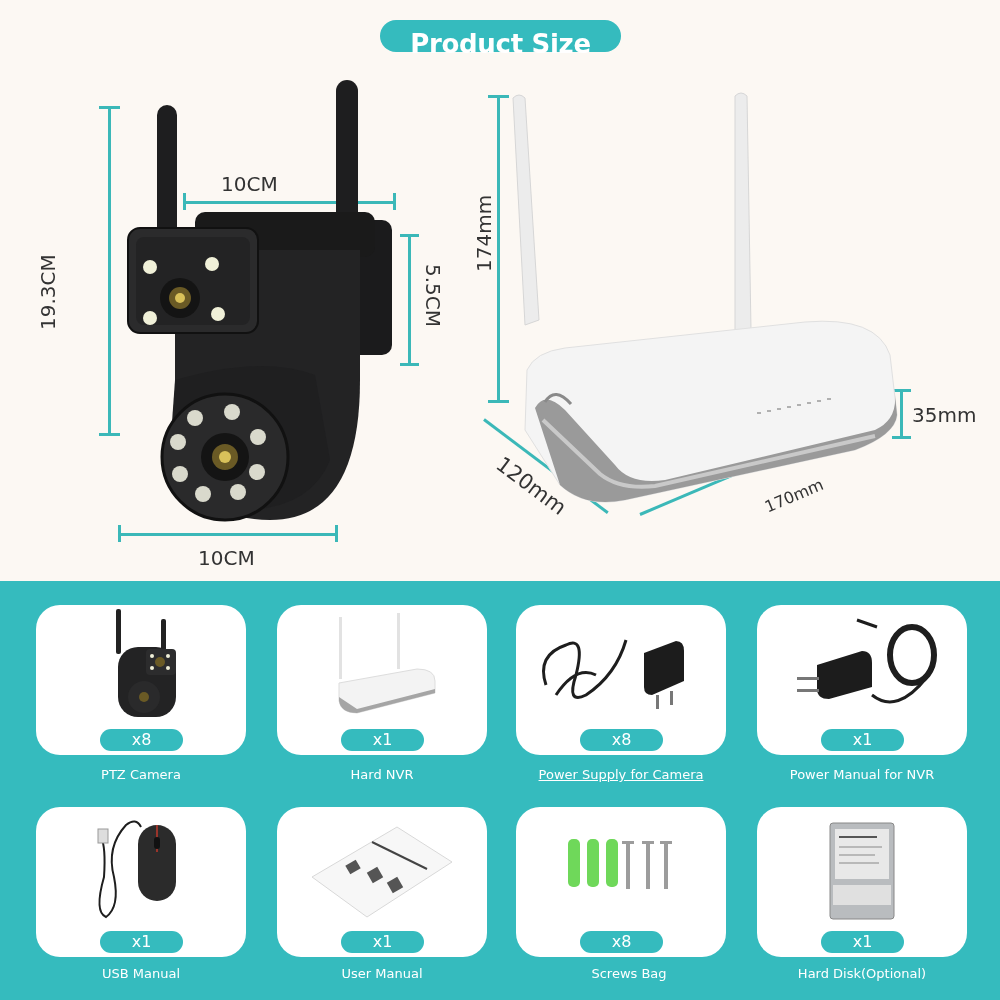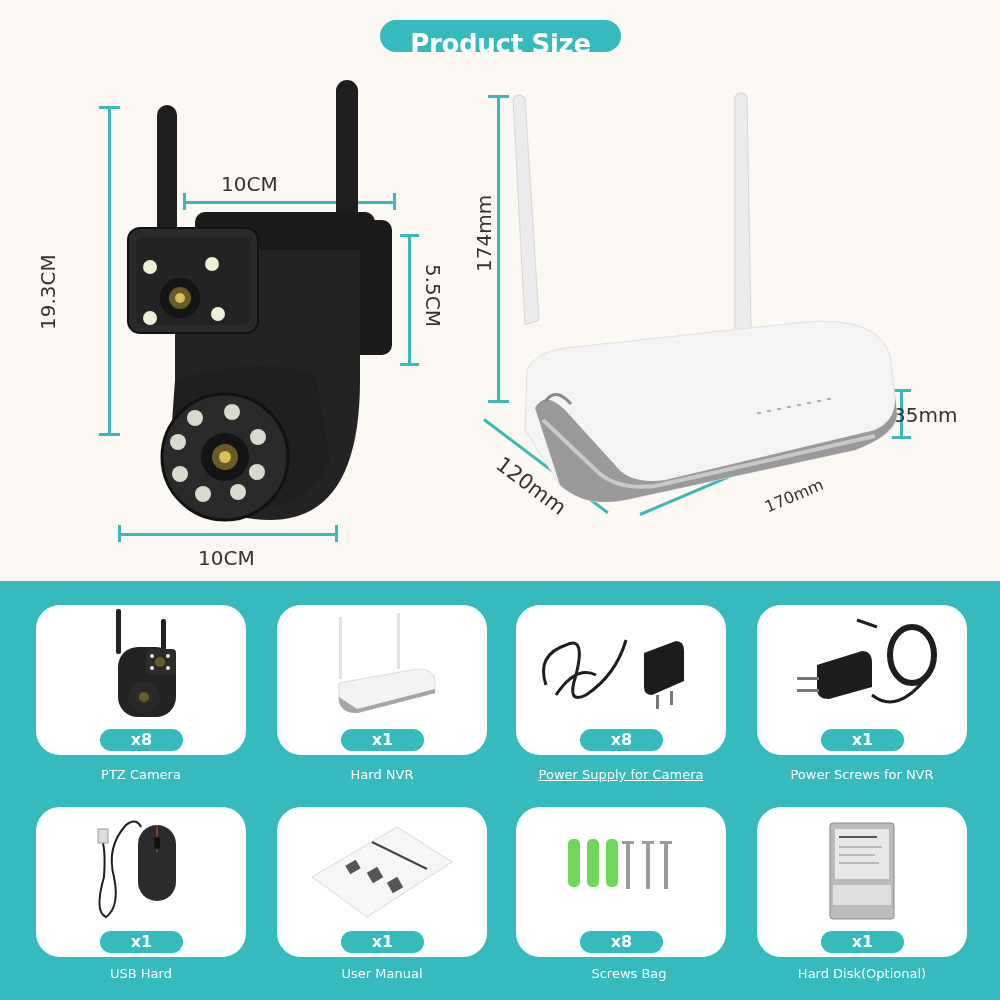--- a/index.html
+++ b/index.html
@@ -20,21 +20,21 @@
 
   .band { position: absolute; left: 0; top: 581px; width: 1000px; height: 419px; background: #35bbbe; }
 
   .card {
     position: absolute; background: #fff; border-radius: 24px;
     width: 210px; height: 150px; overflow: hidden;
   }
   .card .art { position: absolute; left: 0; top: 0; width: 210px; height: 125px; }
   .badge {
     position: absolute; left: 64px; bottom: 4px; width: 83px; height: 22px;
-    background: #35bbbe; border-radius: 11px; color: #fff; font-weight: bold;
+    background: #35bbbe; border-radius: 11px; color: #fff; font-weight: normal;
     font-size: 16px; line-height: 22px; text-align: center; font-family: "DejaVu Sans", sans-serif;
   }
   .item-label {
     position: absolute; width: 260px; text-align: center; color: #fff;
     font-size: 13px; font-family: "DejaVu Sans", sans-serif; white-space: nowrap;
   }
 </style>
 </head>
 <body>
 
@@ -104,21 +104,21 @@
 <div>
 
   <div class="dim" style="left:497px;top:96px;width:3px;height:306px;"></div>
   <div class="dim" style="left:488px;top:95px;width:21px;height:3px;"></div>
   <div class="dim" style="left:488px;top:400px;width:21px;height:3px;"></div>
   <div class="dim-label" style="left:472px;top:272px;transform:rotate(-90deg);transform-origin:left top;">174mm</div>
 
   <div class="dim" style="left:900px;top:390px;width:3px;height:48px;"></div>
   <div class="dim" style="left:892px;top:389px;width:19px;height:3px;"></div>
   <div class="dim" style="left:892px;top:436px;width:19px;height:3px;"></div>
-  <div class="dim-label" style="left:893px;top:403px;">35mm</div>
+  <div class="dim-label" style="left:912px;top:403px;">35mm</div>
 
   <div class="dim" style="left:484px;top:418px;width:155px;height:3px;transform:rotate(37deg);transform-origin:left center;"></div>
   <div class="dim-label" style="left:506px;top:452px;transform:rotate(37deg);transform-origin:left top;font-size:21px;">120mm</div>
 
   <div class="dim" style="left:640px;top:513px;width:270px;height:3px;transform:rotate(-23deg);transform-origin:left center;"></div>
   <div class="dim-label" style="left:762px;top:499px;transform:rotate(-23deg);transform-origin:left top;font-size:16px;">170mm</div>
 
   <svg class="hero" style="left:505px;top:90px;" width="400" height="420" viewBox="0 0 400 420">
 
     <path d="M8 8 Q14 2 20 8 L34 230 L20 235 Z" fill="#ececec" stroke="#d6d6d6"></path>
@@ -186,21 +186,21 @@
       <rect x="40" y="84" width="22" height="3" fill="#777"></rect>
     <ellipse cx="155" cy="50" rx="22" ry="28" fill="none" stroke="#1e1e1e" stroke-width="6"></ellipse>
     <path d="M100 15 L120 22 M115 90 Q140 110 170 72" fill="none" stroke="#1e1e1e" stroke-width="3"></path>
   </svg>
   <div class="badge">x1</div>
 </div>
 
 <div class="item-label" style="left:11px;top:767px;">PTZ Camera</div>
 <div class="item-label" style="left:252px;top:767px;">Hard NVR</div>
 <div class="item-label" style="left:491px;top:767px;text-decoration:underline;">Power Supply for Camera</div>
-<div class="item-label" style="left:732px;top:767px;">Power Screws for NVR</div>
+<div class="item-label" style="left:732px;top:767px;">Power Manual for NVR</div>
 
 <div class="card" style="left:36px;top:807px;">
   <svg class="art" viewBox="0 0 210 125">
     <path d="M105 20 Q100 10 90 18 Q70 40 78 70 Q84 100 70 110 Q58 105 68 70 Q70 40 65 30" fill="none" stroke="#1e1e1e" stroke-width="2"></path>
     <rect x="62" y="22" width="10" height="14" fill="#ddd" stroke="#999"></rect>
     <rect x="102" y="18" width="38" height="76" rx="19" fill="#2b2b2b"></rect>
     <line x1="121" y1="18" x2="121" y2="45" stroke="#c0392b" stroke-width="1.5"></line>
     <rect x="118" y="30" width="6" height="12" rx="3" fill="#111"></rect>
   </svg>
   <div class="badge">x1</div>
@@ -239,16 +239,16 @@
     <rect x="78" y="22" width="54" height="50" fill="#e8e8e8"></rect>
     <rect x="76" y="78" width="58" height="20" fill="#e0e0e0"></rect>
     <line x1="82" y1="30" x2="120" y2="30" stroke="#555" stroke-width="2"></line>
     <line x1="82" y1="40" x2="125" y2="40" stroke="#888" stroke-width="1"></line>
     <line x1="82" y1="48" x2="118" y2="48" stroke="#888" stroke-width="1"></line>
     <line x1="82" y1="56" x2="122" y2="56" stroke="#888" stroke-width="1"></line>
   </svg>
   <div class="badge">x1</div>
 </div>
 
-<div class="item-label" style="left:11px;top:966px;">USB Hard</div>
+<div class="item-label" style="left:11px;top:966px;">USB Manual</div>
 <div class="item-label" style="left:252px;top:966px;">User Manual</div>
 <div class="item-label" style="left:499px;top:966px;">Screws Bag</div>
 <div class="item-label" style="left:732px;top:966px;text-align:center;">Hard Disk(Optional)</div>
 
 </body></html>

